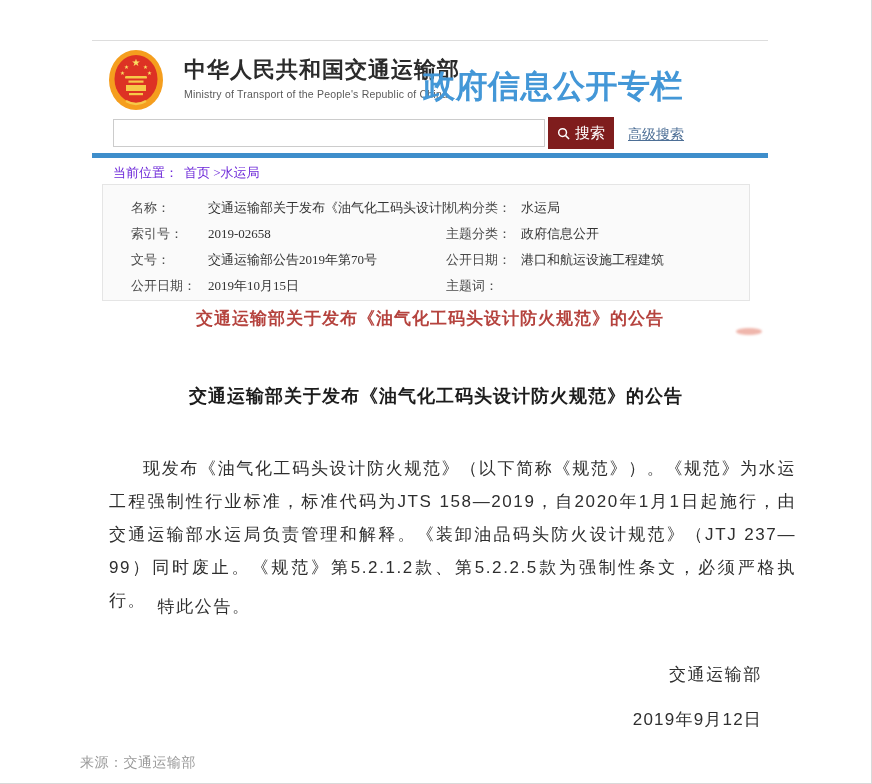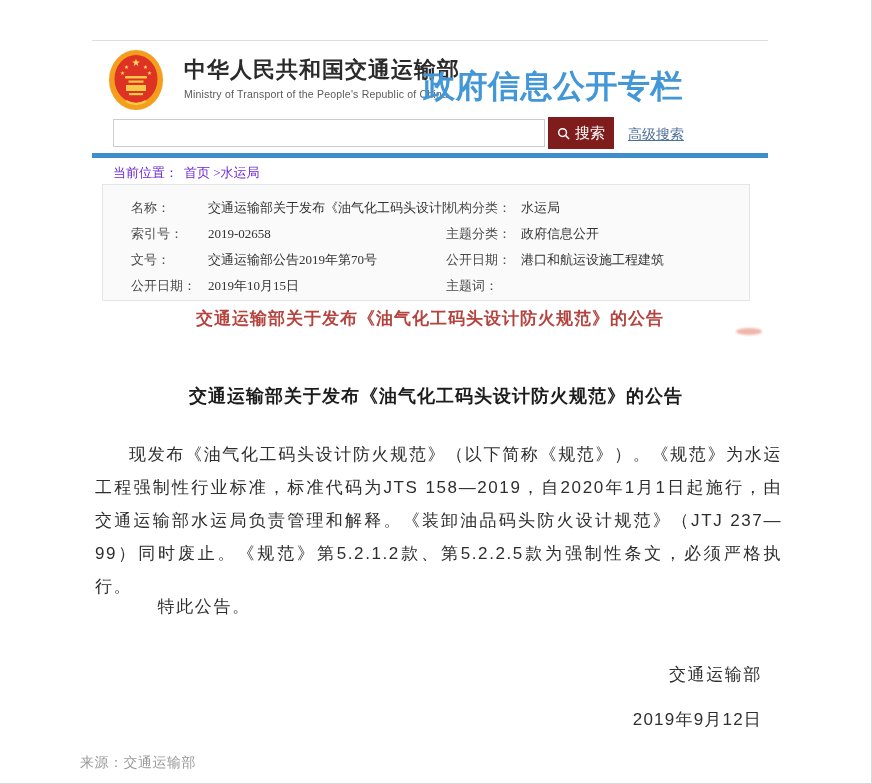--- a/index.html
+++ b/index.html
@@ -25,21 +25,21 @@
              display:grid;grid-template-columns:77px 238px 75px 1fr;align-content:start;row-gap:0;
              padding:10px 10px 0 28px;font-family:"Liberation Serif",serif;font-size:13px;}
   .m-cell{line-height:26px;white-space:nowrap;overflow:hidden;}
   .m-label{color:#4a4a4a;}
   .m-value{color:#333;}
   .banner-title{position:absolute;left:0;top:266px;width:100%;text-align:center;font-size:17px;font-weight:bold;color:#b5433e;font-family:"Liberation Serif",serif;letter-spacing:1px;white-space:nowrap;}
   .red-smudge{position:absolute;right:6px;bottom:1px;width:26px;height:7px;border-radius:50%;background:rgba(214,72,48,.4);filter:blur(1px);}
 
   
   .article-title{position:absolute;left:92px;top:384px;width:688px;text-align:center;font-size:18px;font-weight:bold;color:#1c1c1c;letter-spacing:1px;margin:0;white-space:nowrap;}
-  .body-p1{position:absolute;left:93px;top:436px;width:687px;margin:2px;font-size:17px;line-height:33px;letter-spacing:1.6px;color:#2e2e2e;text-align:justify;text-indent:2em;}
+  .body-p1{position:absolute;left:93px;top:436px;width:687px;margin:16px;font-size:17px;line-height:33px;letter-spacing:1.6px;color:#2e2e2e;text-align:justify;text-indent:2em;}
   .body-p2{position:absolute;left:93px;top:590px;width:687px;margin:0;font-size:17px;line-height:33px;letter-spacing:1.6px;color:#2e2e2e;text-indent:3.8em;}
   .sig{position:absolute;left:93px;top:663px;width:687px;margin:0;font-size:17px;letter-spacing:1.6px;color:#2e2e2e;text-align:right;padding-right:18px;box-sizing:border-box;}
   .date{position:absolute;left:93px;top:708px;width:687px;margin:0;font-size:17px;letter-spacing:1.2px;color:#2e2e2e;text-align:right;padding-right:18px;box-sizing:border-box;}
   .source{position:absolute;left:80px;top:754px;font-size:14px;color:#9a9a9a;letter-spacing:.5px;}
 </style>
 </head>
 <body>
 
 <div class="page">
 

